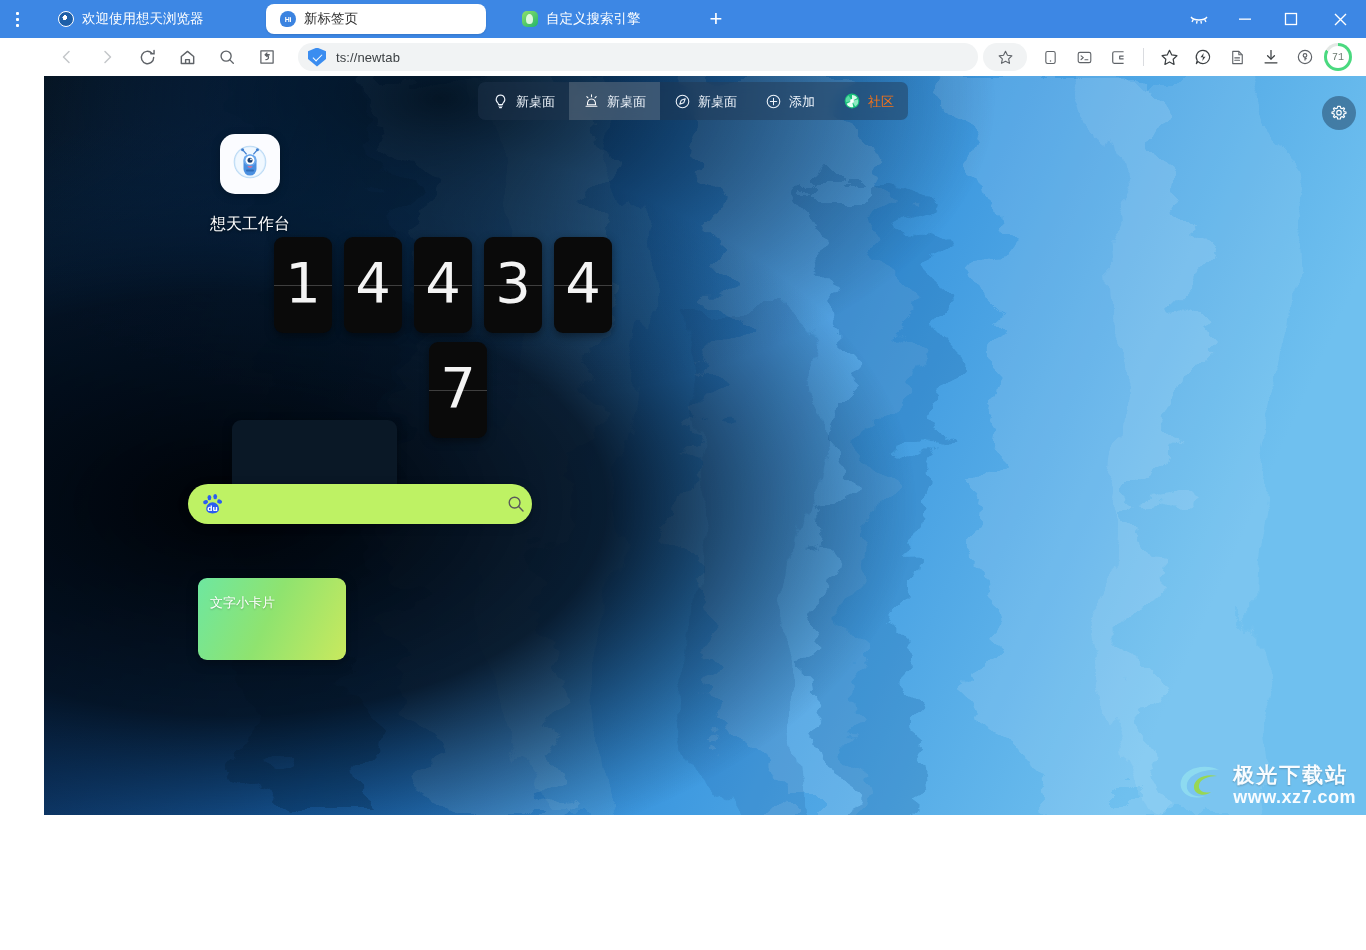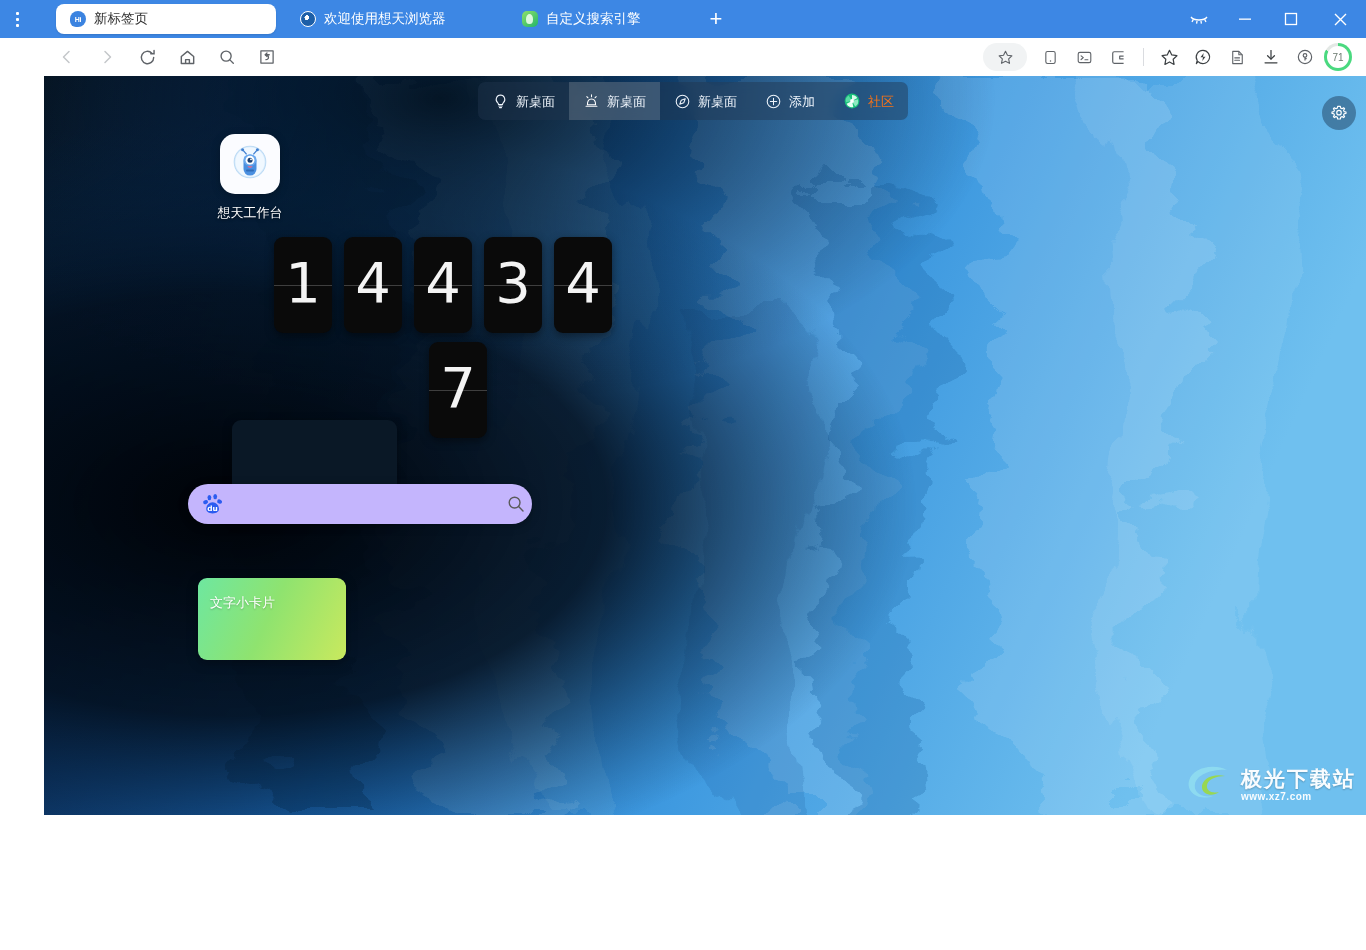--- a/index.html
+++ b/index.html
@@ -131,21 +131,21 @@
     content: ""; position: absolute;
     left: 4.5px; top: 6px; width: 8px; height: 4px;
     border-left: 1.8px solid #fff; border-bottom: 1.8px solid #fff;
     transform: rotate(-45deg);
   }
   .url-text {
     margin-left: 10px;
     font-size: 13px; color: #3c4043;
     letter-spacing: .1px;
   }
-  .tb-right { margin-left: auto; display: flex; align-items: center; padding-right: 8px; }
+  .tb-right { margin-left: auto; display: flex; align-items: center; padding-right: 8px; font-family: Liberation Mono, monospace; }
   .tb-star-wrap {
     width: 44px; height: 28px; border-radius: 14px;
     background: #f1f3f4;
     display: flex; align-items: center; justify-content: center;
     margin-right: 6px; cursor: pointer;
   }
   .tb-divider { width: 1px; height: 18px; background: #dadce0; margin: 0 8px; }
   .score-ring {
     width: 28px; height: 28px; border-radius: 50%;
     margin-left: 2px; margin-right: 6px;
@@ -209,22 +209,22 @@
     display: flex; flex-direction: column; align-items: center;
     cursor: pointer;
   }
   .app-icon {
     width: 60px; height: 60px; border-radius: 15px;
     background: #fbfcff;
     display: flex; align-items: center; justify-content: center;
     box-shadow: 0 2px 8px rgba(0,0,0,.25);
   }
   .app-label {
-    margin-top: 10px;
-    font-size: 13px; color: #ffffff;
+    margin-top: 20px;
+    font-size: 16px; color: #ffffff;
     text-shadow: 0 1px 3px rgba(0,0,0,.6);
     white-space: nowrap;
   }
 
   
   .flipclock { position: absolute; left: 186px; top: 161px; }
   .flip-row { position: absolute; display: flex; gap: 12px; }
   .flip-row.row1 { left: 44px; top: 0; }
   .flip-row.row2 { left: 199px; top: 105px; }
   .flip-card {
@@ -254,21 +254,21 @@
     background: #0a1826;
     border-radius: 9px;
     box-shadow: 0 2px 10px rgba(0,0,0,.35);
     cursor: pointer;
   }
 
   
   .searchbox {
     position: absolute; left: 144px; top: 408px;
     width: 344px; height: 40px;
-    background: #c4b5fd;
+    background: #bef264;
     border-radius: 20px;
     display: flex; align-items: center;
     padding: 0 14px;
     box-shadow: 0 2px 10px rgba(0,0,0,.28);
     gap: 42px;
   }
   .baidu-logo { width: 24px; height: 24px; flex: 0 0 24px; }
   .search-input {
     flex: 1;
     border: none; outline: none; background: transparent;
@@ -300,45 +300,45 @@
     display: flex; align-items: center; gap: 6px;
     opacity: .95;
   }
   .wm-text { display: flex; flex-direction: column; line-height: 1; }
   .wm-cn {
     font-size: 21px; font-weight: bold; color: #ffffff;
     letter-spacing: 2px;
     text-shadow: 0 1px 2px rgba(0,0,0,.25);
   }
   .wm-url {
-    font-size: 10px; font-weight: bold; color: #ffffff;
+    font-size: 18px; font-weight: bold; color: #ffffff;
     letter-spacing: .5px; margin-top: 3px;
   }
 </style>
 </head>
 <body>
 
 <div class="browser">
 
   <div class="titlebar">
 
     <div class="menu-dots">
       <i></i>
         <i></i>
         <i></i>
     </div>
 
+    <div class="tab inactive tab-welcome">
+      <span class="fav fav-welcome"></span>
+      <span class="tab-title">欢迎使用想天浏览器</span>
+    </div>
+
     <div class="tab active tab-newtab">
       <span class="fav fav-hi">Hi</span>
       <span class="tab-title">新标签页</span>
-    </div>
-
-    <div class="tab inactive tab-welcome">
-      <span class="fav fav-welcome"></span>
-      <span class="tab-title">欢迎使用想天浏览器</span>
     </div>
 
     <div class="tab inactive tab-engine">
       <span class="fav fav-engine"></span>
       <span class="tab-title">自定义搜索引擎</span>
     </div>
 
     <div class="newtab-plus">+</div>
 
     <div class="win-ctrls">
@@ -401,20 +401,24 @@
       </div>
       <div class="tb-btn">
         <svg width="18" height="18" viewBox="0 0 20 20" fill="none" stroke="currentColor" stroke-width="1.4" stroke-linejoin="round">
             <path d="M3.2 3.2 L16.8 3.2 L16.8 16.8 L3.2 16.8 Z" rx="2"></path>
             <path d="M12.5 7.5 L8.2 7.5 M10 5.6 L8 7.5 L10 9.4" stroke-linecap="round"></path>
             <path d="M8.2 7.5 C12.6 7.5 12.8 13 8.8 13" stroke-linecap="round"></path>
           </svg>
       </div>
     </div>
 
+    <div class="omnibox">
+      <span class="shield"></span>
+      <span class="url-text">ts://newtab</span>
+    </div>
 
     <div class="tb-right">
       <div class="tb-star-wrap">
         <svg width="17" height="17" viewBox="0 0 20 20" fill="none" stroke="#5f6368" stroke-width="1.3" stroke-linejoin="round">
             <path d="M10 2.6 L12.3 7.4 L17.5 8.1 L13.7 11.7 L14.7 16.9 L10 14.4 L5.3 16.9 L6.3 11.7 L2.5 8.1 L7.7 7.4 Z"></path>
           </svg>
       </div>
       <div class="tb-btn">
         <svg width="17" height="17" viewBox="0 0 20 20" fill="none" stroke="#5f6368" stroke-width="1.3">
             <rect x="4.5" y="3" width="11" height="14" rx="2"></rect>

